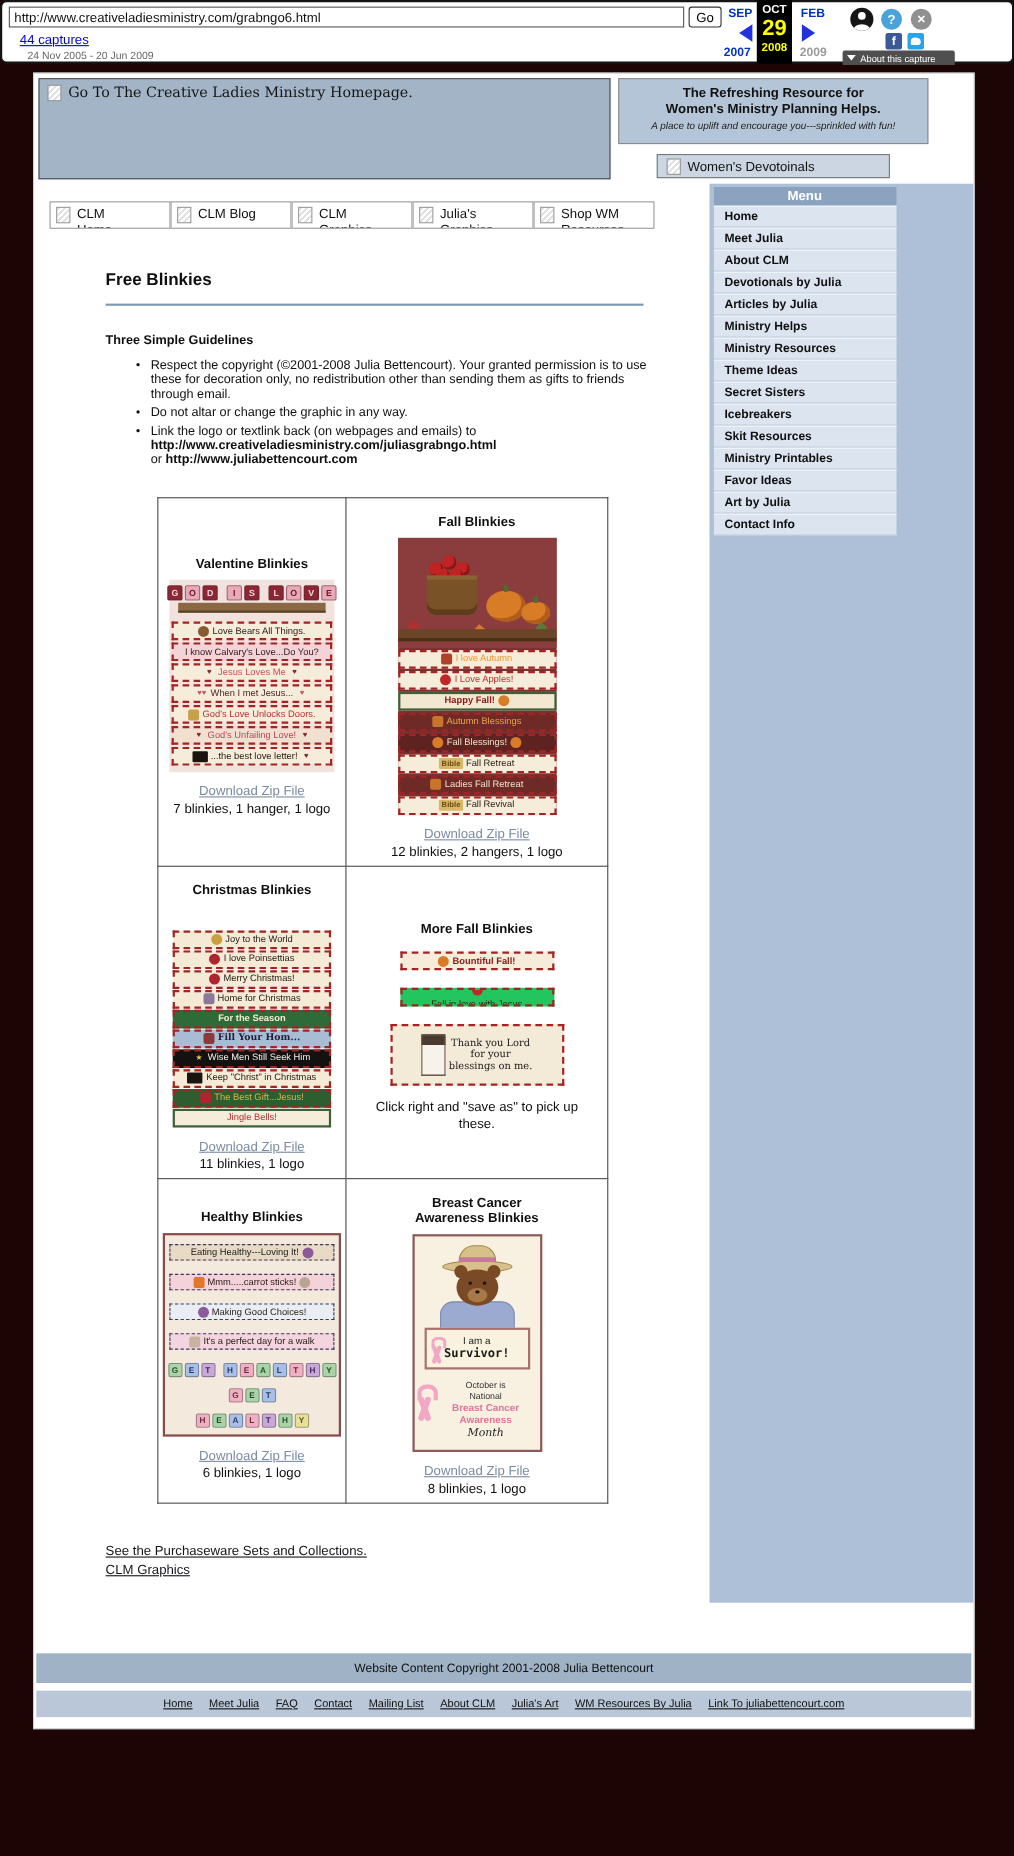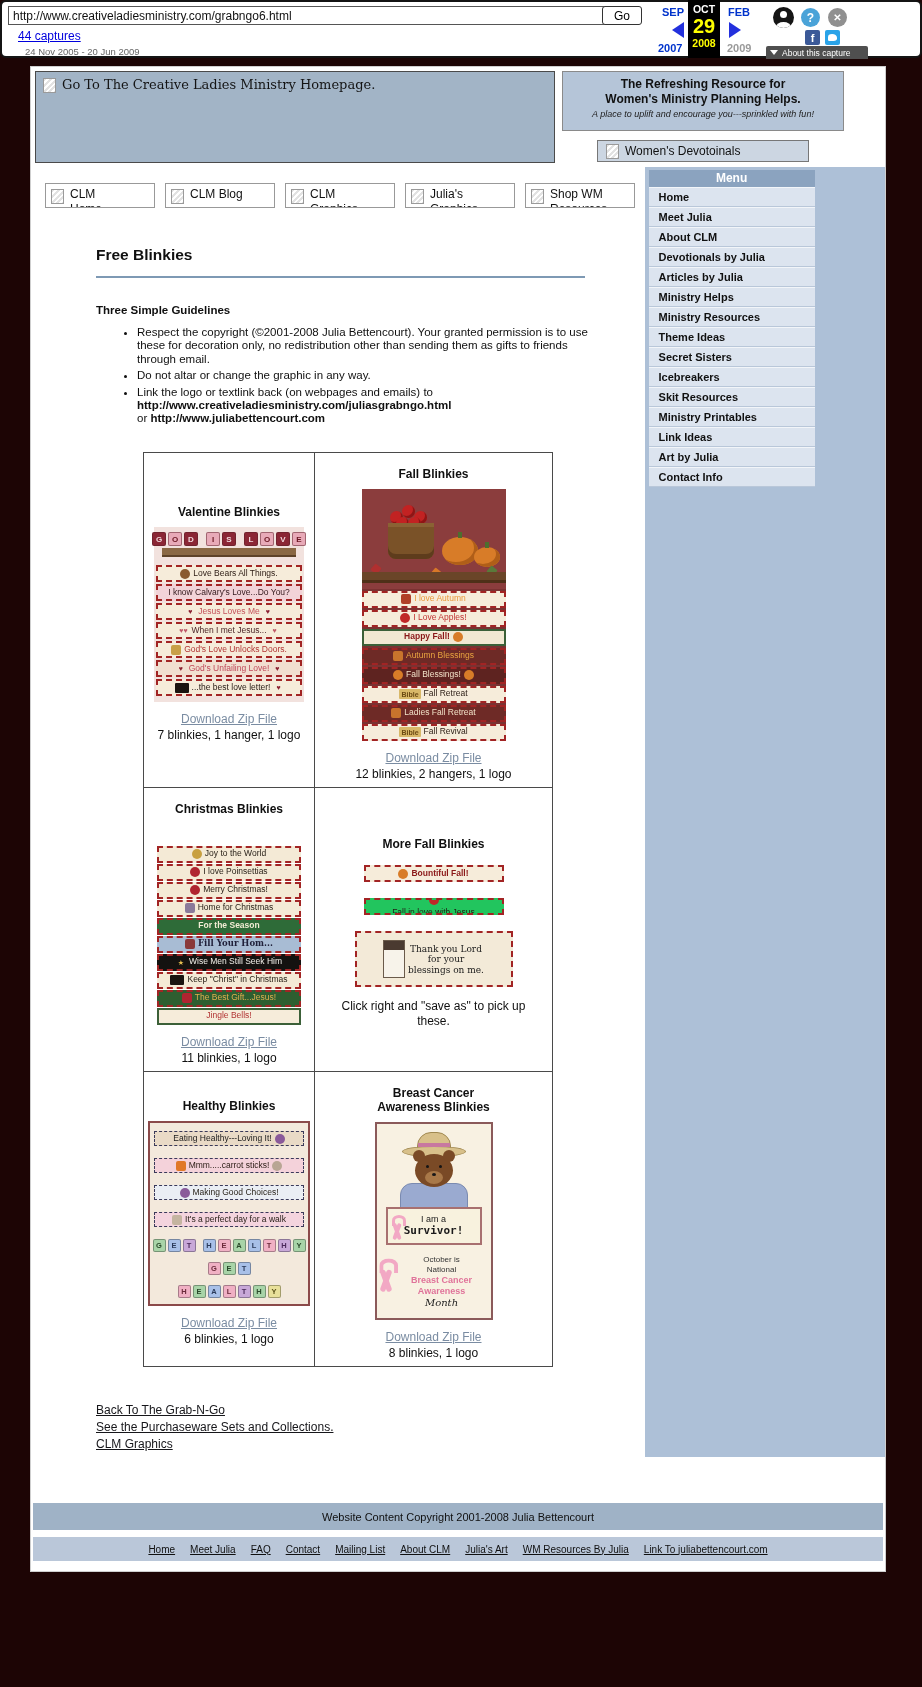--- a/index.html
+++ b/index.html
@@ -1,20 +1,20 @@
 <!DOCTYPE html>
 <html><head>
 <meta charset="utf-8">
 <style>
   html,body{margin:0;padding:0;}
   body{width:922px;height:1687px;overflow:hidden;background:#1d0505;font-family:"Liberation Sans",sans-serif;}
   
   .toolbar{position:relative;width:922px;height:58px;background:#fff;border:2px solid #141414;border-radius:6px;box-sizing:border-box;z-index:5;}
   .url-input{position:absolute;left:6px;top:4px;width:604px;height:17px;border:1px solid #555;font-size:12px;font-family:"Liberation Sans",sans-serif;padding:0 4px;color:#111;}
-  .go-btn{position:absolute;left:600px;top:4px;width:40px;height:19px;border:1px solid #333;background:#fff;font-size:12px;border-radius:3px;}
+  .go-btn{position:absolute;left:624px;top:4px;width:30px;height:19px;border:1px solid #333;background:#fff;font-size:12px;border-radius:3px;}
   .captures{position:absolute;left:16px;top:27px;font-size:12px;color:#0000dd;text-decoration:underline;cursor:pointer;}
   .range{position:absolute;left:23px;top:44px;font-size:9.5px;color:#666;}
   .wb-month{position:absolute;font-size:11px;font-weight:bold;color:#0033cc;}
   .wb-year{position:absolute;font-size:11px;font-weight:bold;color:#0033cc;}
   .wb-year.next{color:#9a9a9a;}
   .arr{position:absolute;width:0;height:0;border-top:8px solid transparent;border-bottom:8px solid transparent;cursor:pointer;}
   .arr.l{border-right:12px solid #2330dd;}
   .arr.r{border-left:12px solid #2330dd;}
   .daybox{position:absolute;left:686px;top:-2px;width:32px;height:58px;background:#000;text-align:center;}
   .daybox .m{color:#fff;font-size:10.5px;font-weight:bold;margin-top:3px;}
@@ -43,21 +43,21 @@
   .devo-btn{margin:9px auto 0;width:212px;height:22px;background:#ccd6e2;border:1px solid #777;display:flex;align-items:center;padding-left:8px;font-size:12px;color:#111;box-sizing:border-box;cursor:pointer;}
   .bimg{display:inline-block;width:11px;height:13px;border:1px solid #9a9a9a;background:repeating-linear-gradient(135deg,#e2e2e2 0 2px,#fff 2px 4px);margin-right:6px;vertical-align:middle;flex:none;}
   .main-row{display:flex;min-height:1290px;}
   .content{width:615px;}
   .sidebar{width:241px;background:#adc0d7;}
   
   .menu{width:166px;margin:3px 0 0 4px;}
   .menu-title{height:17px;background:#8ba3bf;color:#fff;font-weight:bold;font-size:12px;text-align:center;line-height:17px;}
   .menu-item{background:#dce4ef;font-size:11px;font-weight:bold;color:#101010;padding:3px 0 3px 10px;border-bottom:1px solid #b9c7d9;border-top:1px solid #f2f5f9;cursor:pointer;}
   
-  .navrow{display:flex;gap:10px;margin:16px 0 0 14px;}
+  .navrow{display:flex;margin:16px 0 0 14px;}
   .navbtn{width:110px;height:25px;border:1px solid #999;background:#fff;box-sizing:border-box;padding:3px 0 0 5px;overflow:hidden;white-space:nowrap;cursor:pointer;}
   .navtxt{display:inline-block;vertical-align:top;font-size:12px;line-height:15px;color:#111;}
   
   h1{font-size:15.5px;margin:38px 0 0 65px;color:#101010;}
   .rule{width:489px;height:2px;background:#7e99b4;margin:12px 0 0 65px;}
   .guidelines-h{font-size:11.5px;font-weight:bold;margin:26px 0 0 65px;color:#101010;}
   ul.guidelines{margin:10px 0 0 92px;padding:0 0 0 14px;width:460px;font-size:11.5px;line-height:13.4px;color:#101010;}
   ul.guidelines li{margin-bottom:3px;}
   
   .blink-table{border-collapse:collapse;margin:26px 0 0 112px;}
@@ -599,21 +599,20 @@
               </div>
               <a class="dl" data-name="download-zip-link">Download Zip File</a>
               <div class="count" data-name="zip-contents-count">8 blinkies, 1 logo</div>
             </td>
           </tr>
         </tbody>
           </table>
 
         <div class="bottom-links" data-name="bottom-links">
 
-        <a data-name="bottom-link">Back To The Grab-N-Go</a>
             <a data-name="bottom-link">See the Purchaseware Sets and Collections.</a>
             <a data-name="bottom-link">CLM Graphics</a>
           </div>
       </div>
 
       <div class="sidebar" data-name="sidebar">
         <div class="menu" data-name="sidebar-menu">
           <div class="menu-title" data-name="menu-header">Menu</div>
           <div data-name="menu-items">
 
@@ -622,21 +621,21 @@
               <div class="menu-item" data-name="menu-item">About CLM</div>
               <div class="menu-item" data-name="menu-item">Devotionals by Julia</div>
               <div class="menu-item" data-name="menu-item">Articles by Julia</div>
               <div class="menu-item" data-name="menu-item">Ministry Helps</div>
               <div class="menu-item" data-name="menu-item">Ministry Resources</div>
               <div class="menu-item" data-name="menu-item">Theme Ideas</div>
               <div class="menu-item" data-name="menu-item">Secret Sisters</div>
               <div class="menu-item" data-name="menu-item">Icebreakers</div>
               <div class="menu-item" data-name="menu-item">Skit Resources</div>
               <div class="menu-item" data-name="menu-item">Ministry Printables</div>
-              <div class="menu-item" data-name="menu-item">Link Ideas</div>
+              <div class="menu-item" data-name="menu-item">Favor Ideas</div>
               <div class="menu-item" data-name="menu-item">Art by Julia</div>
               <div class="menu-item" data-name="menu-item">Contact Info</div>
             </div>
         </div>
       </div>
     </div>
 
     <div class="spacer"></div>
     <div class="foot1" data-name="copyright-bar">
       <span>Website Content Copyright 2001-2008 Julia Bettencourt</span>

